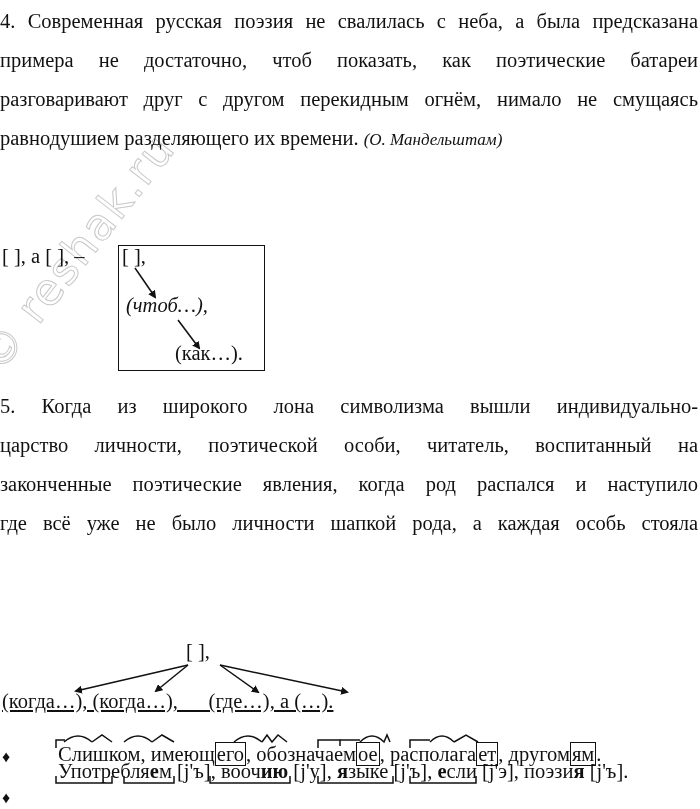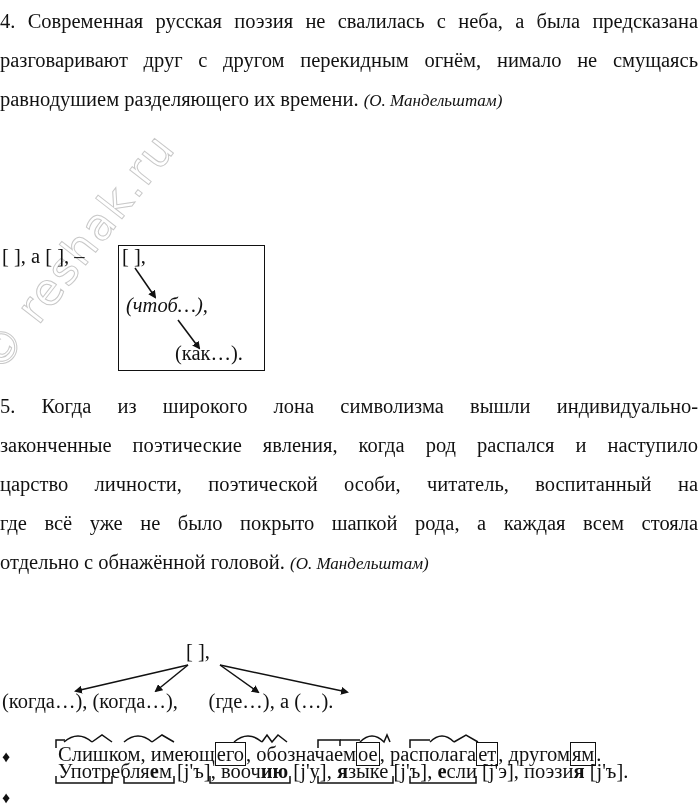--- a/index.html
+++ b/index.html
@@ -22,20 +22,21 @@
 </head>
 <body>
 
 <div class="wm" style="left:8px; top:330px; transform:rotate(-52deg); transform-origin:0 100%;">
   <span>©</span>
   <span>reshak.ru</span>
 </div>
 
 <div class="para" style="top:2px;">
   <span class="line justify">4. Современная русская поэзия не свалилась с неба, а была предсказана</span>
+  <span class="line justify">примера не достаточно, чтоб показать, как поэтические батареи</span>
   <span class="line justify">разговаривают друг с другом перекидным огнём, нимало не смущаясь</span>
   <span class="line">
     <span>равнодушием разделяющего их времени.</span>
     <span class="author">(О. Мандельштам)</span>
   </span>
 </div>
 
 <div class="abs" style="left:2px; top:245px;">[   ], а [   ], –</div>
 <div class="box" style="left:118px; top:245px; width:145px; height:124px;"></div>
 <div class="abs" style="left:122px; top:245px;">[   ],</div>
@@ -77,31 +78,27 @@
 
     <path d="M410,748 L410,740 L430,740"></path>
     <path d="M430,742 Q442,730 454,742"></path>
     <path d="M454,742 L466,735 L478,742"></path>
     <path d="M410,776 L410,783 L476,783 L476,776"></path>
   </g>
 </svg>
 
 <div class="para" style="top:387px;">
   <span class="line justify">5. Когда из широкого лона символизма вышли индивидуально-</span>
+  <span class="line justify">царство личности, поэтической особи, читатель, воспитанный на</span>
   <span class="line justify">законченные поэтические явления, когда род распался и наступило</span>
-  <span class="line justify">царство личности, поэтической особи, читатель, воспитанный на</span>
-  <span class="line justify">где всё уже не было покрыто шапкой рода, а каждая всем стояла</span>
-  <span class="line">
-    <span>отдельно с обнажённой головой.</span>
-    <span class="author">(О. Мандельштам)</span>
-  </span>
+  <span class="line justify">где всё уже не было личности шапкой рода, а каждая особь стояла</span>
 </div>
 
 <div class="abs" style="left:186px; top:640px;">[   ],</div>
-<div class="abs" style="left:2px; top:690px; white-space:pre;">(когда…), (когда…),      (где…), а (…).</div>
+<div class="abs" style="left:2px; top:690px; white-space:pre;text-decoration:underline;">(когда…), (когда…),      (где…), а (…).</div>
 
 <div class="bullet" style="left:2px; top:748px;">♦</div>
 <div class="abs" style="left:58px; top:743px;">
   <span><span>Слишком</span><span>, </span></span><span><span>имеющ</span><span class="boxed">его</span><span>, </span></span><span><span>обозначаем</span><span class="boxed">ое</span><span>, </span></span><span><span>располага</span><span class="boxed">ет</span><span>, </span></span><span><span>другом</span><span class="boxed">ям</span><span>.</span></span>
 </div>
 
 <div class="bullet" style="left:2px; top:789px;">♦</div>
 <div class="abs" style="left:58px; top:760px;">
   <span>Употребля</span><b>е</b><span>м [j'ъ], </span><span>вооч</span><b>ию</b><span> [j'у], </span><b>я</b><span>зыке [j'ъ], </span><b>е</b><span>сли [j'э], </span><span>поэзи</span><b>я</b><span> [j'ъ].</span>
 </div>

